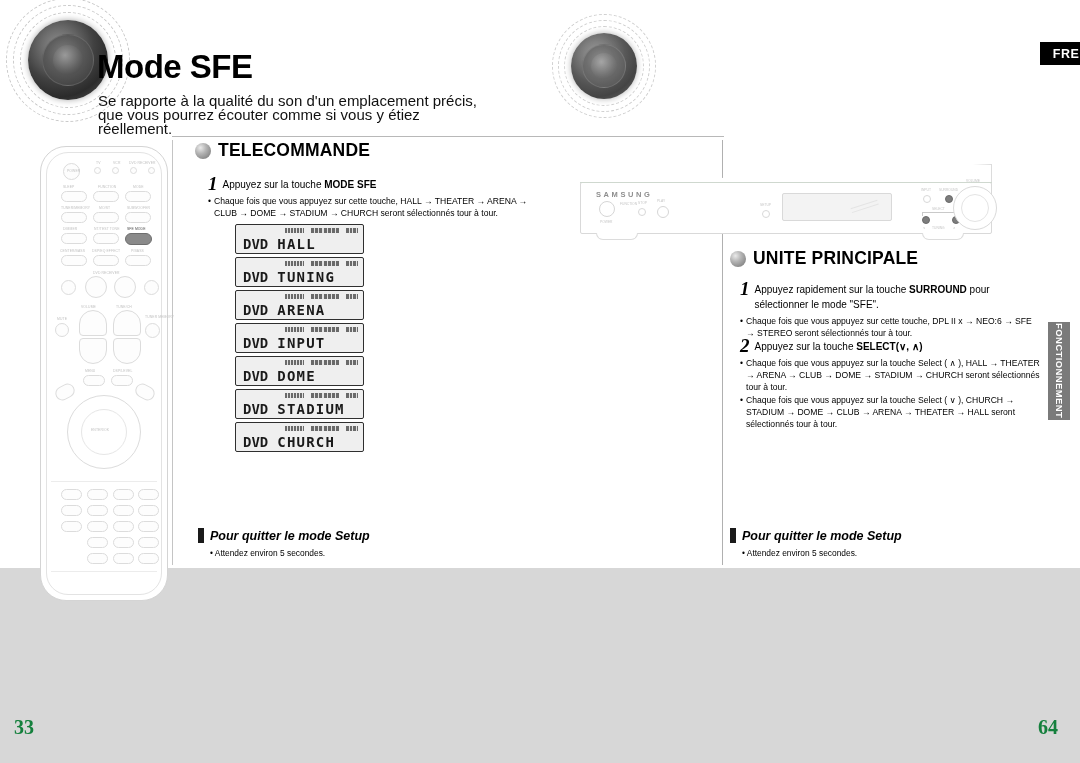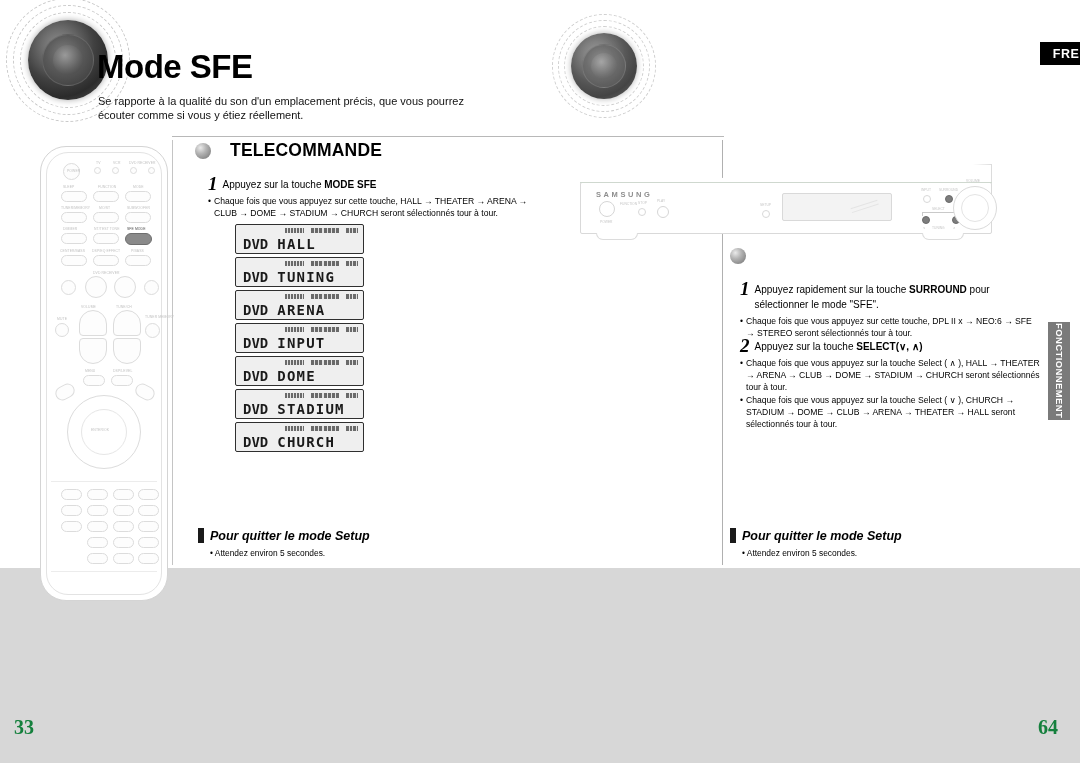--- a/index.html
+++ b/index.html
@@ -48,21 +48,21 @@
   #speaker-2{ left:552px; top:14px; width:104px; height:104px; opacity:.88; }
 
   
   .page-title{
     position:absolute; left:97px; top:48px;
     font-size:33px; font-weight:700; letter-spacing:-0.5px;
     font-family:"Liberation Sans", sans-serif;
   }
   .page-subtitle{
     position:absolute; left:98px; top:94px; width:400px;
-    font-size:11px; line-height:14px; color:#111;
+    font-size:15px; line-height:14px; color:#111;
   }
 
   
   .fre-badge{
     position:absolute; left:1040px; top:42px; width:52px; height:23px;
     background:#000; color:#fff; font-size:12.5px; font-weight:700;
     display:flex; align-items:center; justify-content:center;
     letter-spacing:.5px;
   }
 
@@ -86,21 +86,21 @@
   .divider-vertical{
     position:absolute; left:722px; top:140px; width:1px; height:425px;
     background:#b0b0b0;
   }
   .rule-left-col{
     position:absolute; left:172px; top:140px; width:1px; height:425px;
     background:#c4c4c4;
   }
 
   
-  .sec-head{ position:absolute; display:flex; align-items:center; gap:19px; }
+  .sec-head{ position:absolute; display:flex; align-items:center; gap:7px; }
   .sec-bullet{
     width:16px; height:16px; border-radius:50%;
     background:radial-gradient(circle at 34% 30%, #eaeaea 0%, #b4b4b4 38%, #6f6f6f 100%);
     flex:0 0 auto;
   }
   .sec-head .sec-label{
     font-size:17.5px; font-weight:700; letter-spacing:.2px;
   }
   #head-telecommande{ left:195px; top:140px; }
   #head-unite{ left:730px; top:248px; }
@@ -402,20 +402,21 @@
     <div class="quit-title">Pour quitter le mode Setup</div>
   </div>
   <div class="quit-sub">
     <span>•</span>
     <span>Attendez environ 5 secondes.</span>
   </div>
 </div>
 
 <div class="sec-head" id="head-unite">
   <div class="sec-bullet"></div>
+  <div class="sec-label">UNITE PRINCIPALE</div>
 </div>
 
 <div class="step" id="step-main-1">
   <div class="step-line">
     <div class="step-num">1</div>
     <div class="step-text">
       <span>Appuyez rapidement sur la touche </span><b>SURROUND</b><span> pour sélectionner le mode "SFE".</span>
     </div>
   </div>
   <div class="bullets">

